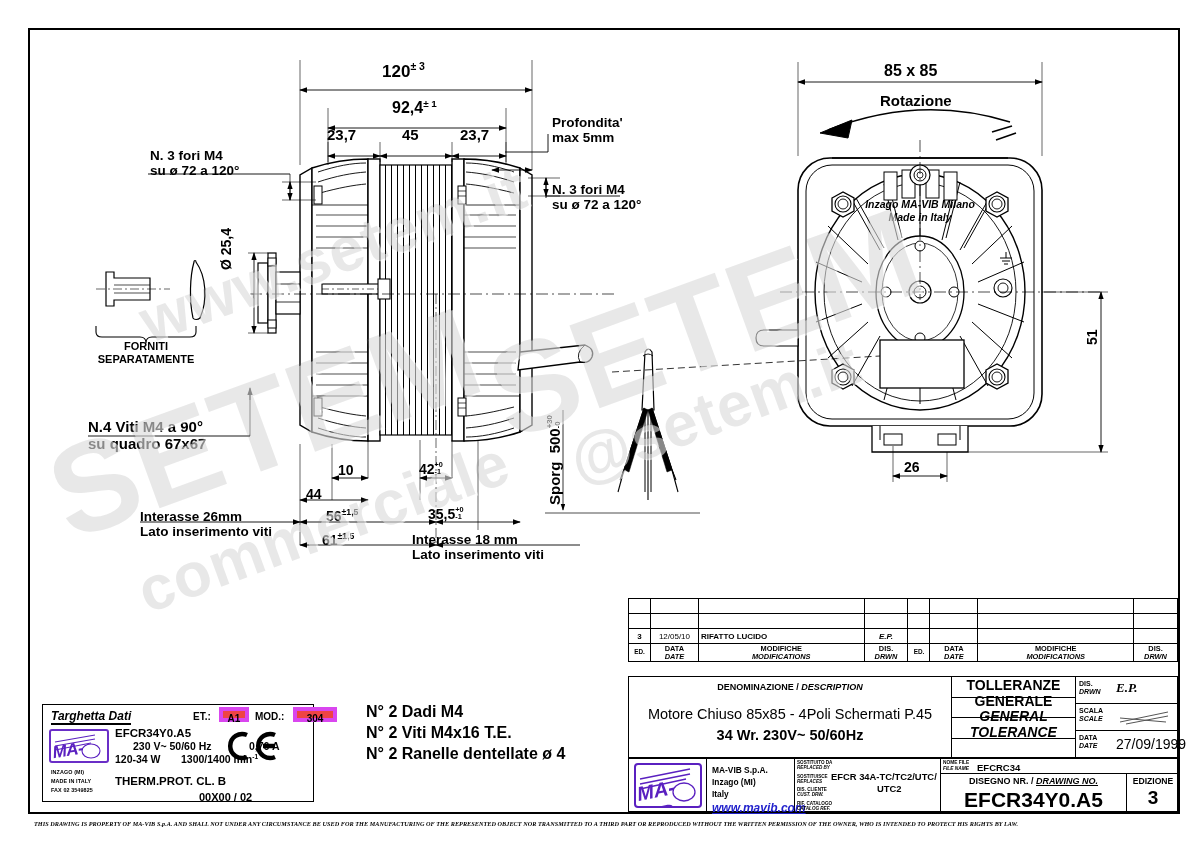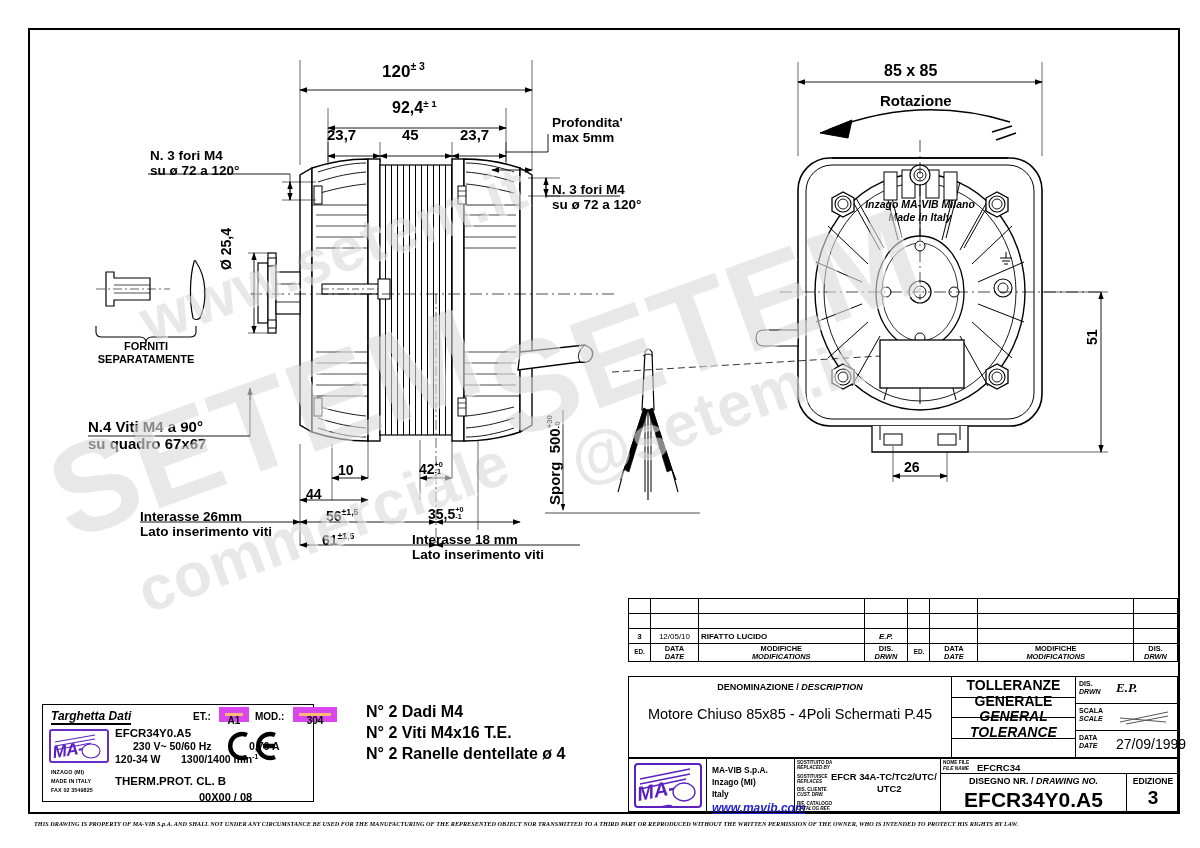--- a/index.html
+++ b/index.html
@@ -72,21 +72,21 @@
   }
   #np-title {
     position: absolute; left: 8px; top: 4px;
     font: italic bold 12px "Liberation Sans", sans-serif;
     border-bottom: 2px solid #000; padding-bottom: 0px;
   }
   .np-et {
     position: absolute; font: bold 10px "Liberation Sans", sans-serif;
   }
   .np-box {
-    position: absolute; border: 6px solid #d946ef; background:#fdba74;
+    position: absolute; border: 4px solid #d946ef; background:#ef4444;
     font: bold 10px "Liberation Sans", sans-serif;
     text-align: center;
   }
   #np-inner {
     position: absolute; left: 6px; top: 22px; width: 230px; height: 72px;
   }
   #np-logo {
     position: absolute; left: 0px; top: 2px; width: 60px; height: 34px;
     border: 2px solid #6a2ec7; border-radius: 3px; overflow: hidden; background:#fff;
   }
@@ -161,21 +161,21 @@
   .sub-lbl i { font-style: italic; }
   #sub-val { position:absolute; left:36px; top:12px; font-size:9.4px; font-weight:bold; }
   #sub-val2 { position:absolute; left:82px; top:24px; font-size:9.4px; font-weight:bold; }
   #tb-dwg { position:absolute; left:312px; top:0; width:238px; height:54px; }
   #tb-file { position:absolute; left:0; top:0; width:238px; height:15px; border-bottom:1px solid #000;}
   #file-lbl { position:absolute; left:2px; top:1px; font-size:4.8px; font-weight:bold; line-height:1.2;}
   #file-lbl i { font-style: italic; }
   #file-val { position:absolute; left:36px; top:3px; font-size:9.5px; font-weight:bold;}
   #tb-dno { position:absolute; left:0; top:15px; width:186px; height:39px; border-right:1px solid #000;}
   #dno-hdr { text-align:center; font-size:9px; font-weight:bold; margin-top:2px;}
-  #dno-hdr i { font-style:italic; }
+  #dno-hdr i { font-style:italic;text-decoration:underline; }
   #dno-val { text-align:center; font-size:21px; font-weight:bold; margin-top:2px;}
   #tb-ed { position:absolute; left:186px; top:15px; width:52px; height:39px;}
   #ed-hdr { text-align:center; font-size:8.6px; font-weight:bold; margin-top:2px;}
   #ed-val { text-align:center; font-size:19px; font-weight:bold; margin-top:1px;}
 
   
   #footer {
     position: absolute; left: 34px; top: 820px; width: 1145px;
     font: italic bold 6.2px "Liberation Serif", serif;
     letter-spacing: 0.05px;
@@ -585,21 +585,21 @@
           </g>
         </svg>
         <div id="np-logo-txt">MA-VIB</div>
       </div>
       <div class="np-l" style="left:66px; top:0px; font-size:11.5px;">EFCR34Y0.A5</div>
       <div class="np-l" style="left:84px; top:13px;">230 V~  50/60 Hz</div>
       <div class="np-l" style="left:200px; top:13px;">0,76 A</div>
       <div class="np-l" style="left:66px; top:26px;">120-34 W</div>
       <div class="np-l" style="left:132px; top:26px;"><span>1300/1400 min</span><span class="sup">-1</span></div>
       <div class="np-l" style="left:66px; top:48px; font-size:11.5px;">THERM.PROT.  CL.  B</div>
-      <div class="np-l" style="left:150px; top:64px; font-size:11px;">00X00 / 08</div>
+      <div class="np-l" style="left:150px; top:64px; font-size:11px;">00X00 / 02</div>
       <div class="np-tiny" style="left:2px; top:42px;">INZAGO (MI)</div>
       <div class="np-tiny" style="left:2px; top:51px;">MADE IN ITALY</div>
       <div class="np-tiny" style="left:2px; top:60px;">FAX 02 3549825</div>
       <svg id="ce-mark" viewBox="0 0 54 30">
         <path d="M20,4 A12,12 0 1,0 20,26" stroke="#000" stroke-width="4.5" fill="none"></path>
         <path d="M48,4 A12,12 0 1,0 48,26" stroke="#000" stroke-width="4.5" fill="none"></path>
         <line x1="36" y1="15" x2="48" y2="15" stroke="#000" stroke-width="4.5"></line>
       </svg>
     </div>
   </div>
@@ -678,20 +678,21 @@
       </tr>
     </tbody>
       </table>
 
     <div id="tb-mid">
       <div id="tb-desc">
         <div class="tb-desc-hdr">
           <span>DENOMINAZIONE</span><span> / </span><i>DESCRIPTION</i>
         </div>
         <div id="tb-desc-l1">Motore Chiuso 85x85 - 4Poli Schermati  P.45</div>
+        <div id="tb-desc-l2">34 Wr.    230V~  50/60Hz</div>
       </div>
 
       <div id="tb-tol">
         <div class="tol-left">
           <div class="r">
             <div class="tol-hdr">
               <div>TOLLERANZE GENERALE</div>
               <i>GENERAL TOLERANCE</i>
             </div>
           </div>

